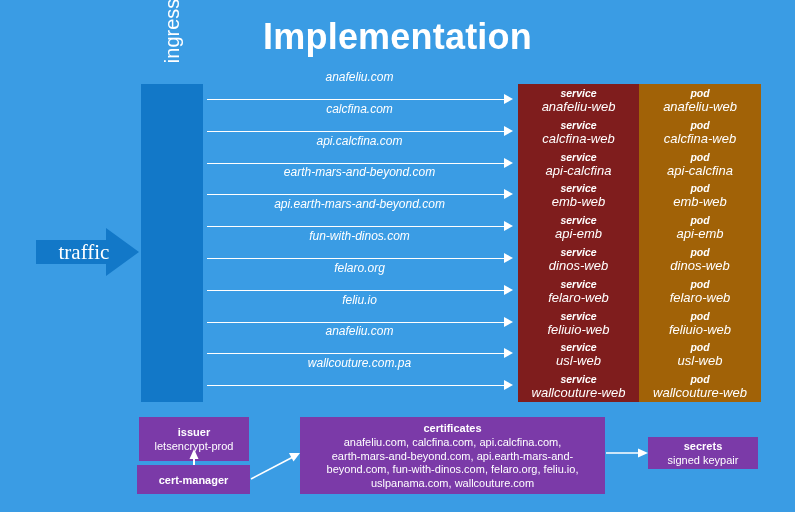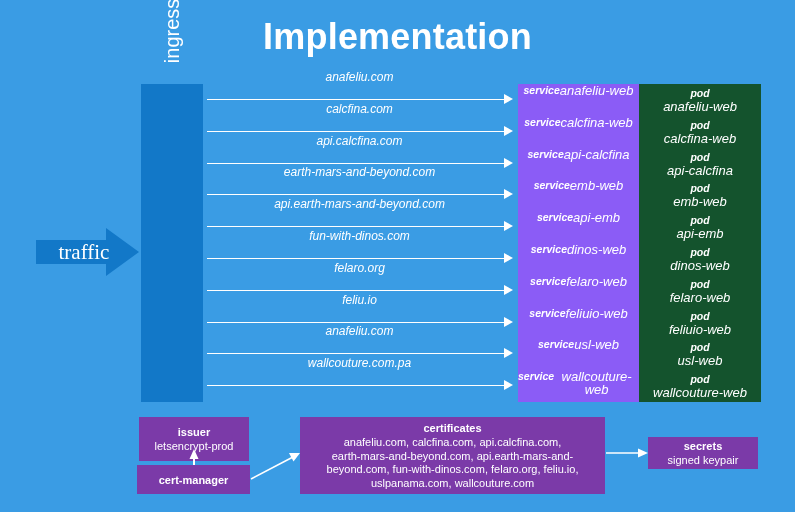--- a/index.html
+++ b/index.html
@@ -108,32 +108,33 @@
     border-top: 5px solid transparent;
     border-bottom: 5px solid transparent;
     border-left: 9px solid #ffffff;
   }
   .svc-box {
     position: absolute;
     left: 311px;
     top: 0px;
     width: 121px;
     height: 32px;
-    background: #8b5cf6;
-    text-align: center;
-    display: flex;
+    background: #7f1d1d;
+    text-align: center;
+    display: flex;
+    flex-direction: column;
     justify-content: center;
   }
   .pod-box {
     position: absolute;
     left: 432px;
     top: 0px;
     width: 122px;
     height: 32px;
-    background: #14532d;
+    background: #a16207;
     text-align: center;
     display: flex;
     flex-direction: column;
     justify-content: center;
   }
   .kind {
     font-size: 10.5px;
     font-weight: bold;
     line-height: 13px;
     color: #ffffff;

